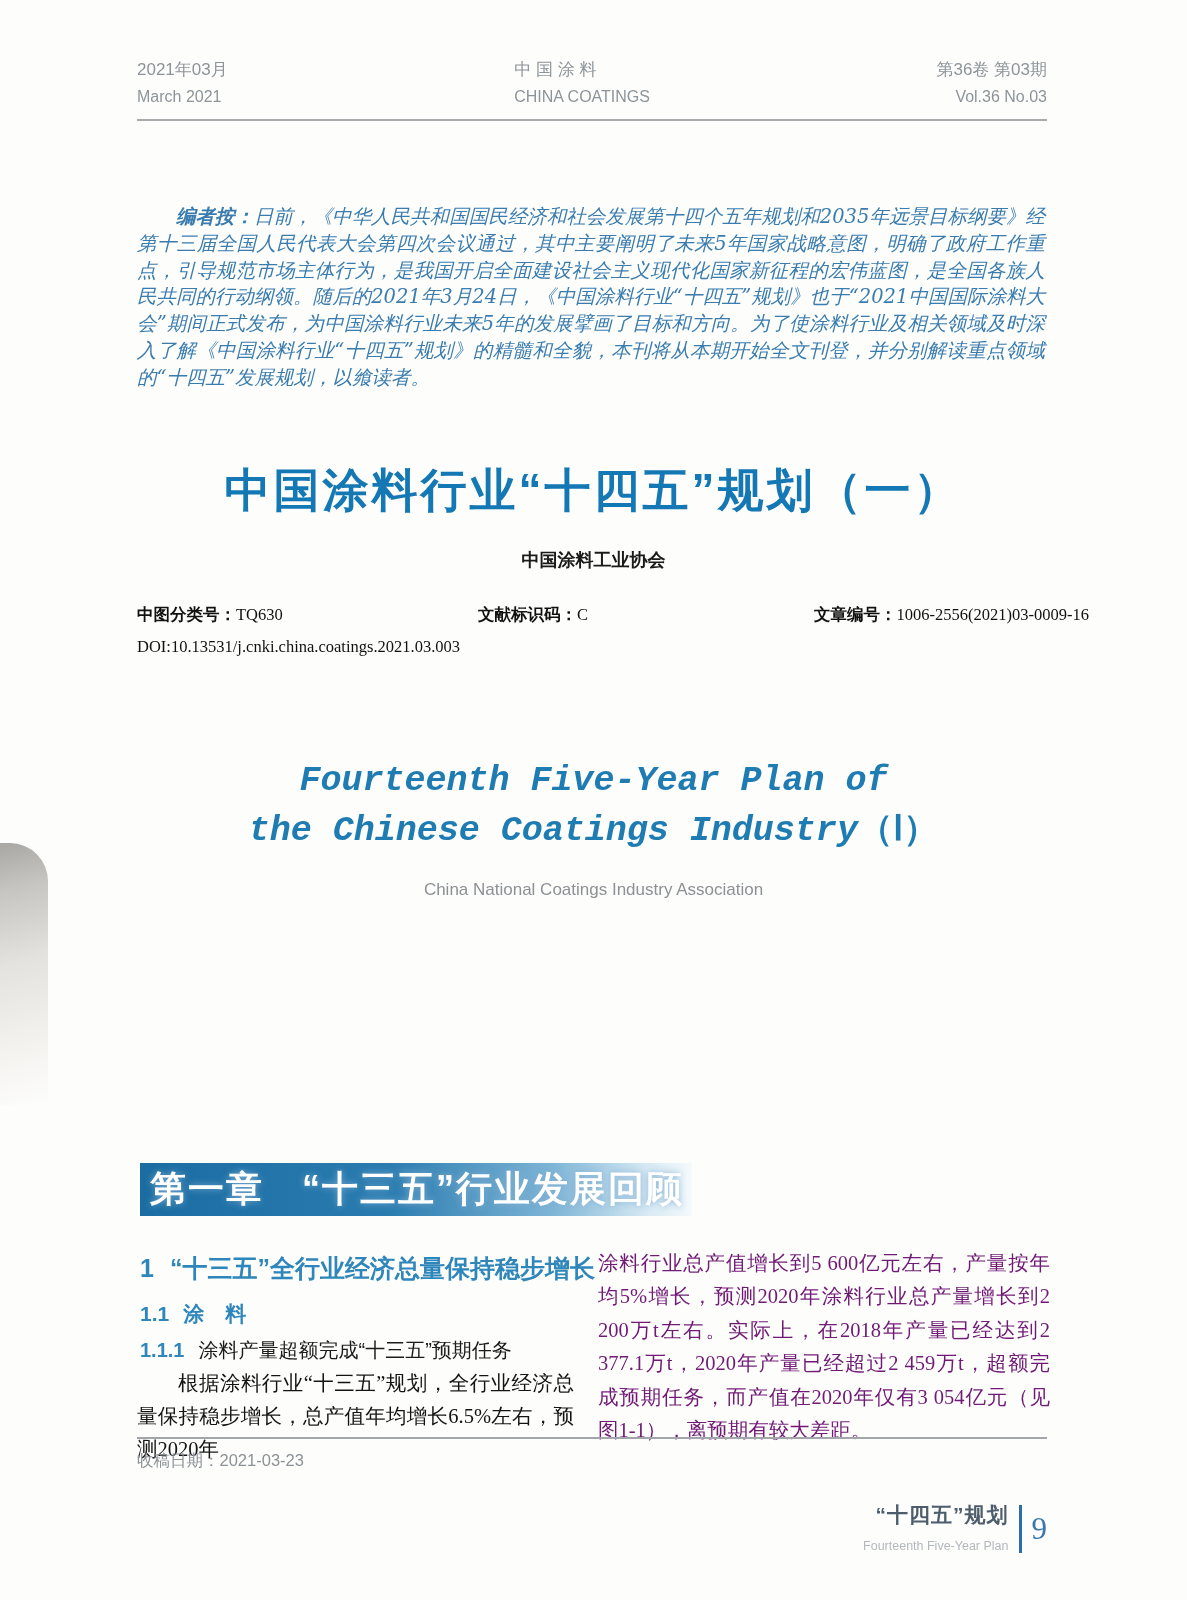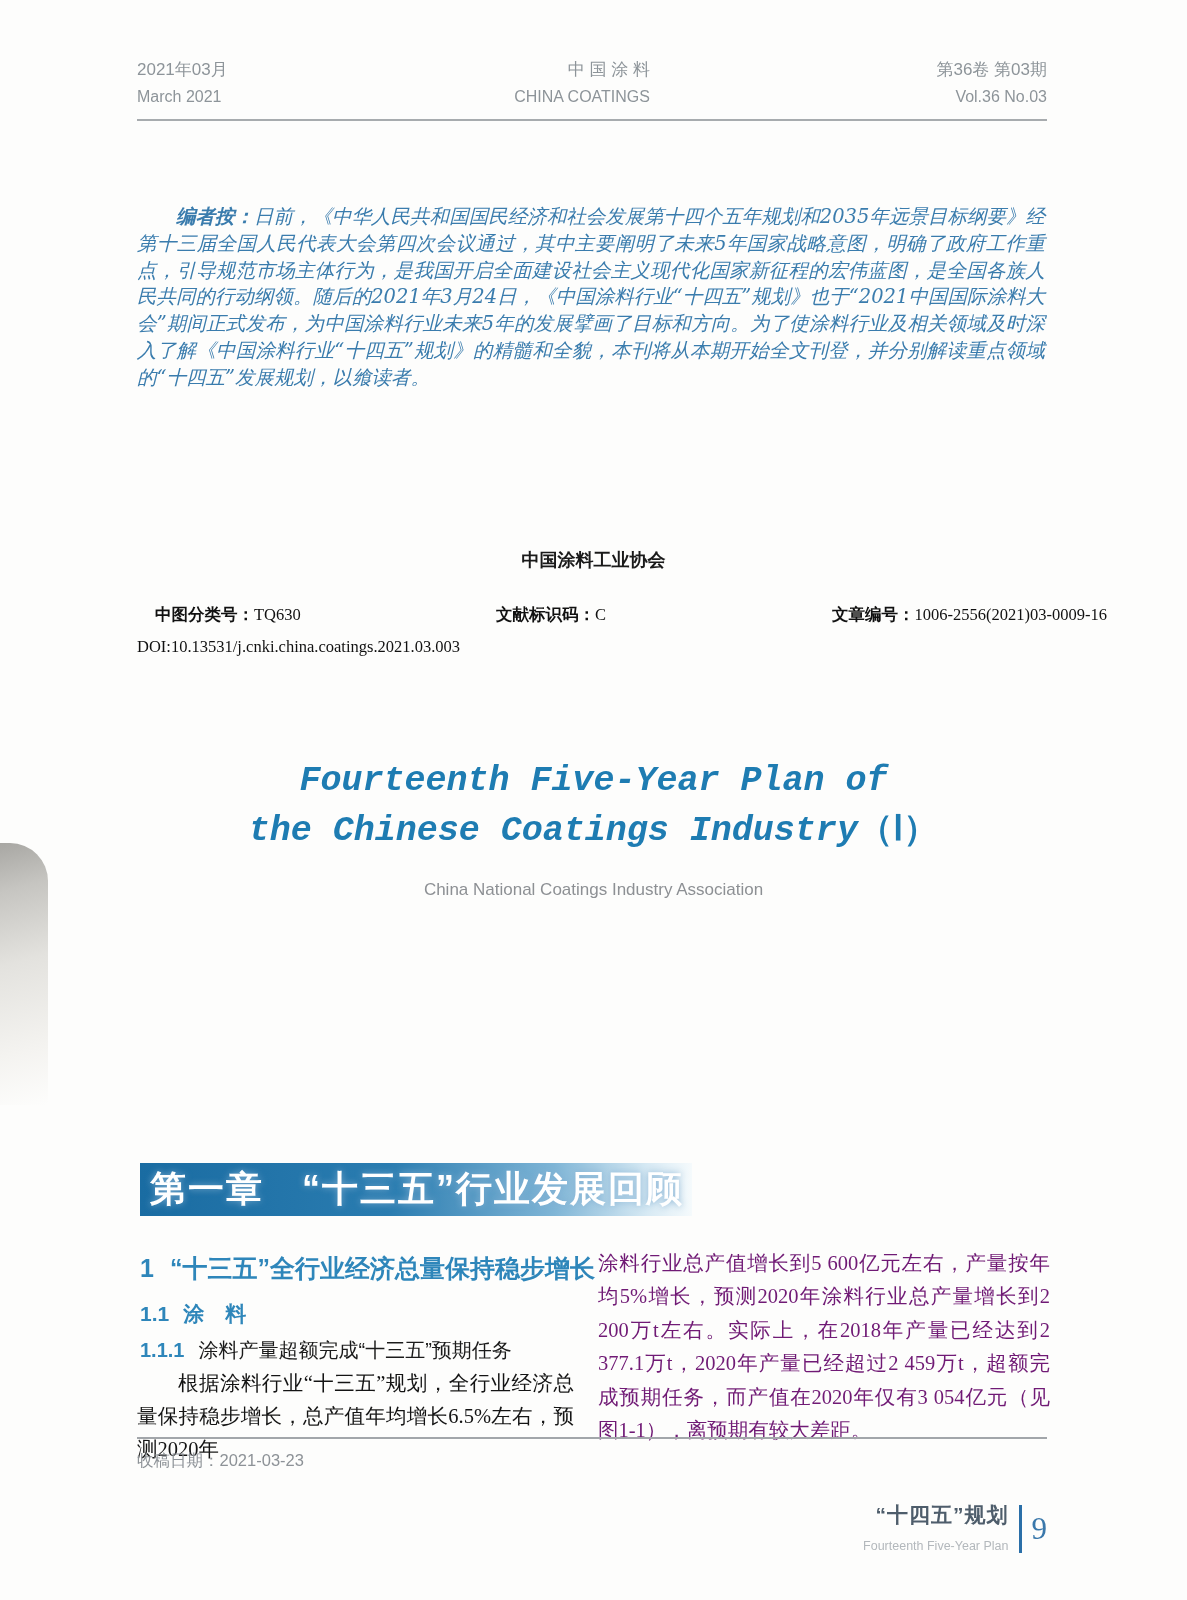--- a/index.html
+++ b/index.html
@@ -12,21 +12,21 @@
     overflow: hidden;
     font-family: "Liberation Sans", "DejaVu Sans", sans-serif;
   }
   
   .journal-header {
     position: absolute; top: 56px; left: 137px; right: 140px;
     display: flex; justify-content: space-between;
     color: #8d9499;
   }
   .jh-col { line-height: 27px; font-size: 17px; }
-  .jh-center { text-align: right; }
+  .jh-center { text-align: left; }
   .jh-right { text-align: right; }
   .jh-en { font-size: 16px; }
   .header-rule {
     position: absolute; top: 119px; left: 137px; right: 140px;
     border-top: 2px solid #a7abae; height: 0;
   }
   
   .editor-note {
     position: absolute; top: 204px; left: 137px; width: 908px;
     font-family: "DejaVu Serif", "Liberation Serif", serif;
@@ -40,21 +40,21 @@
   .title-cn {
     position: absolute; top: 460px; left: 0; width: 100%;
     text-align: center;
     color: #1478b4; font-weight: bold; font-size: 46px; letter-spacing: 3px;
   }
   .author-cn {
     position: absolute; top: 548px; left: 0; width: 100%;
     text-align: center; font-size: 18px; font-weight: bold; color: #1a1a1a;
   }
   
-  .meta-row { position: absolute; top: 604px; left: 155px; width: 912px; height: 24px; font-size: 16.5px; color: #111; }
+  .meta-row { position: absolute; top: 604px; left: 137px; width: 912px; height: 24px; font-size: 16.5px; color: #111; }
   .meta-item { position: absolute; top: 0; white-space: nowrap; }
   .meta-clc { left: 0; }
   .meta-code { left: 341px; }
   .meta-id { left: 633px; margin-left: 44px; }
   .meta-label { font-weight: bold; }
   .meta-value { font-family: "Liberation Serif", "DejaVu Serif", serif; }
   .doi-line {
     position: absolute; top: 637px; left: 137px;
     font-family: "Liberation Serif", "DejaVu Serif", serif;
     font-size: 16.5px; color: #111;
@@ -153,20 +153,21 @@
     </div>
     <div class="jh-col jh-right">
       <div>第36卷 第03期</div>
       <div class="jh-en">Vol.36  No.03</div>
     </div>
   </div>
   <div class="header-rule"></div>
 
   <p class="editor-note"><span class="en-label">编者按：</span><span>日前，《中华人民共和国国民经济和社会发展第十四个五年规划和2035年远景目标纲要》经第十三届全国人民代表大会第四次会议通过，其中主要阐明了未来5年国家战略意图，明确了政府工作重点，引导规范市场主体行为，是我国开启全面建设社会主义现代化国家新征程的宏伟蓝图，是全国各族人民共同的行动纲领。随后的2021年3月24日，《中国涂料行业“十四五”规划》也于“2021中国国际涂料大会”期间正式发布，为中国涂料行业未来5年的发展擘画了目标和方向。为了使涂料行业及相关领域及时深入了解《中国涂料行业“十四五”规划》的精髓和全貌，本刊将从本期开始全文刊登，并分别解读重点领域的“十四五”发展规划，以飨读者。</span></p>
 
+  <div class="title-cn">中国涂料行业“十四五”规划（一）</div>
   <div class="author-cn">中国涂料工业协会</div>
 
   <div class="meta-row">
     <span class="meta-item meta-clc"><span class="meta-label">中图分类号：</span><span class="meta-value">TQ630</span></span>
     <span class="meta-item meta-code"><span class="meta-label">文献标识码：</span><span class="meta-value">C</span></span>
     <span class="meta-item meta-id"><span class="meta-label">文章编号：</span><span class="meta-value">1006-2556(2021)03-0009-16</span></span>
   </div>
   <div class="doi-line">DOI:10.13531/j.cnki.china.coatings.2021.03.003</div>
 
   <div class="title-en">

